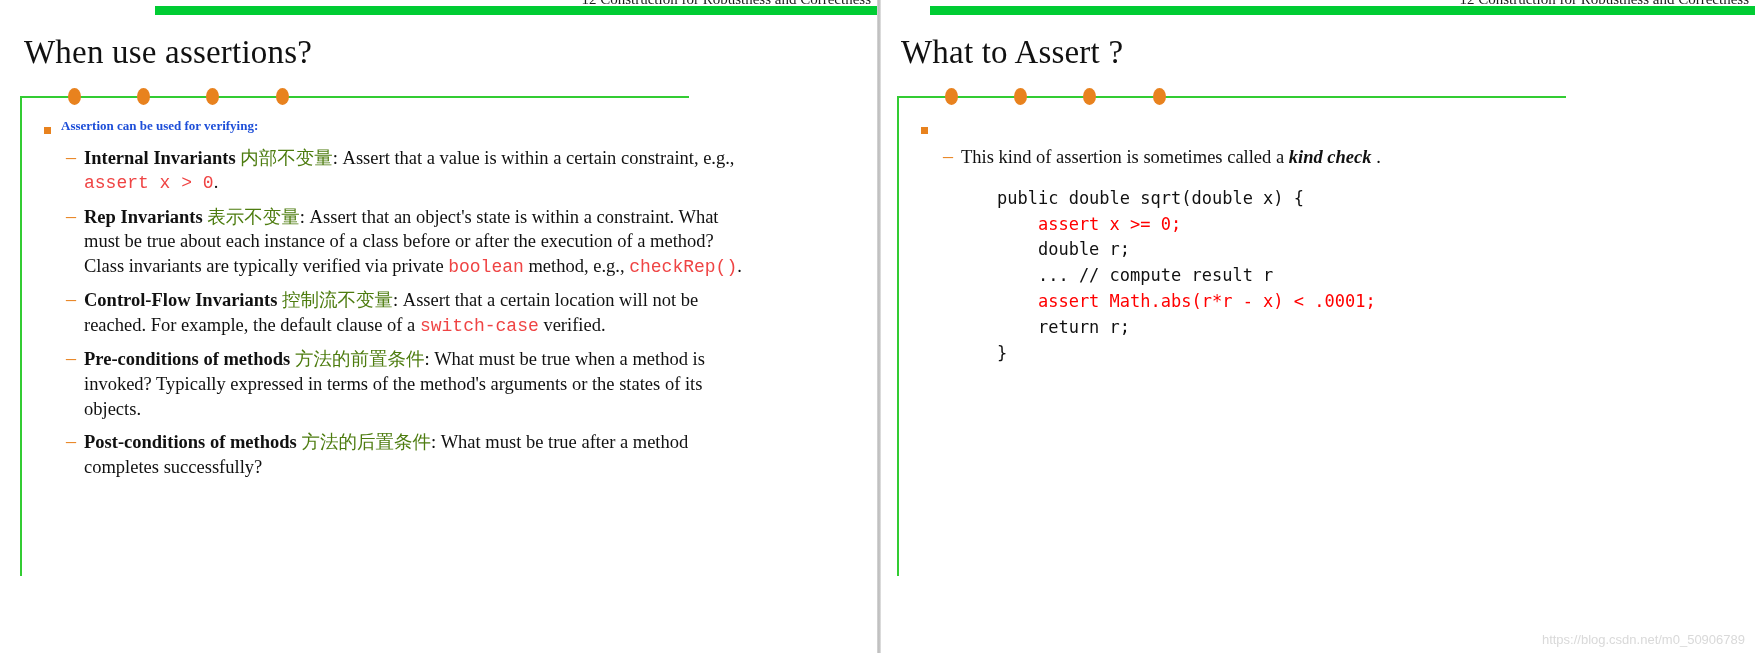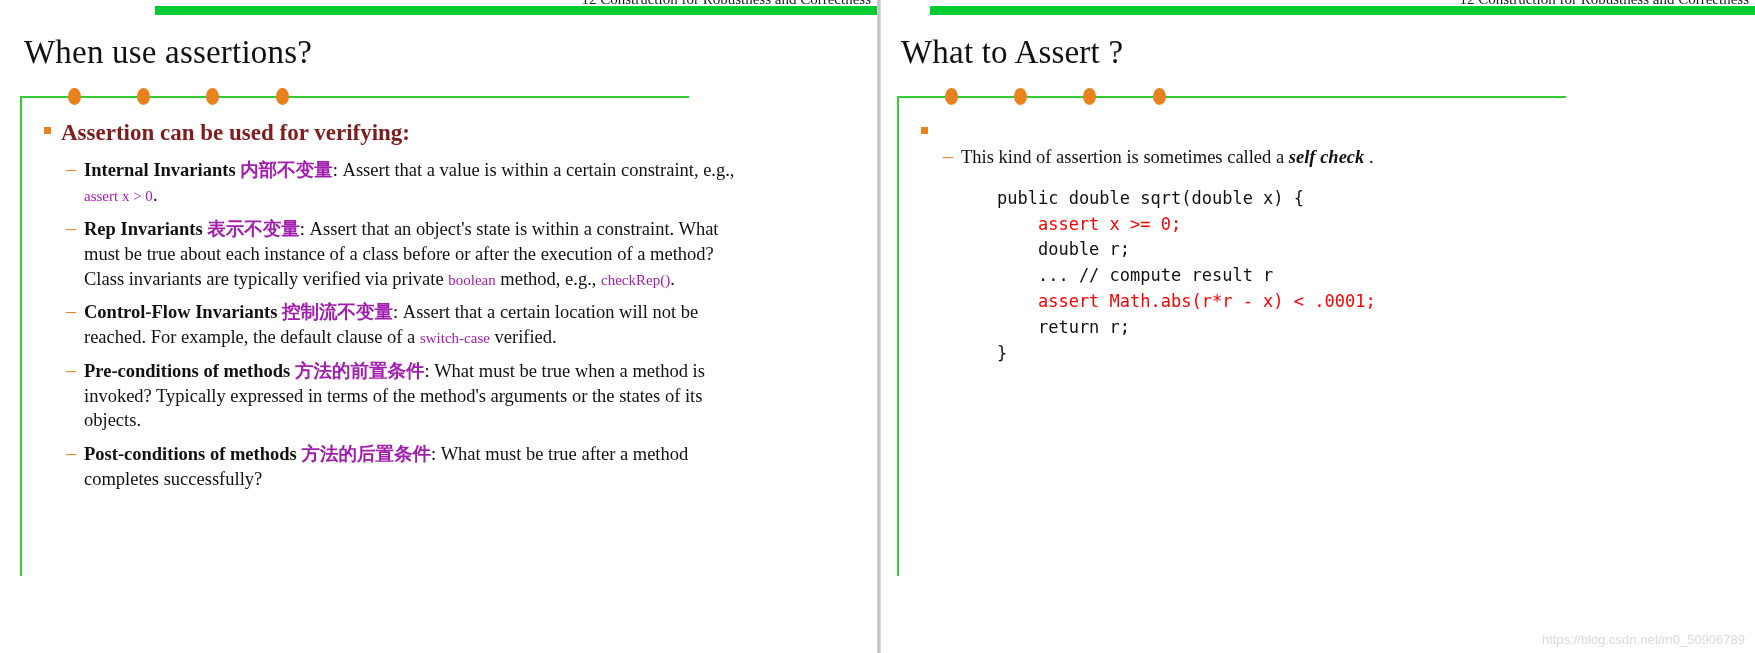--- a/index.html
+++ b/index.html
@@ -53,43 +53,43 @@
   }
   .dot{
     position:absolute;top:3px;width:13px;height:17px;border-radius:50%;
     background:#e8821e;
   }
 
   
   .body{position:absolute;}
   .lvl1{
     display:flex;align-items:flex-start;
-    font-size:23px;font-weight:bold;color:#7f1d1d;
+    font-size:13px;font-weight:bold;color:#1d4ed8;
     margin-bottom:11px;line-height:1.28;
   }
   .sq{
     flex:0 0 auto;width:7px;height:7px;background:#e8821e;
     margin-top:9px;margin-right:10px;
   }
   .lvl2{
     display:flex;align-items:flex-start;
     font-size:18.5px;color:#111;
     line-height:1.34;
     margin-bottom:9px;
   }
   .dash{
     flex:0 0 auto;color:#e8821e;font-size:20px;line-height:1.15;
     margin-right:8px;font-weight:500;
   }
   .lvl2 .txt{flex:1 1 auto;}
   b.term{font-weight:bold;}
-  .cn{color:#a21caf;font-weight:bold;}
+  .cn{color:#4d7c0f;font-weight:normal;}
   .code{
-    font-family:Liberation Serif, serif;
-    color:#a21caf;font-size:15px;
+    font-family:Liberation Mono, monospace;
+    color:#ef4444;font-size:18px;
   }
   .ital{font-style:italic;font-weight:bold;}
 
   pre.codeblock{
     margin:12px;
     font-family:"DejaVu Sans Mono", monospace;
     font-size:17px;line-height:1.52;color:#111;
     white-space:pre;
   }
   pre.codeblock .r{color:#ff0000;}
@@ -177,21 +177,21 @@
 
     <div class="body" style="left:44px;top:118px;width:790px;">
 
       <div class="lvl1">
         <span class="sq"></span>
       </div>
 
 
       <div class="lvl2" style="margin-left:22px;">
         <span class="dash">–</span>
-        <span class="txt"><span>This kind of assertion is sometimes called a </span><span class="ital">self check</span><span> .</span></span>
+        <span class="txt"><span>This kind of assertion is sometimes called a </span><span class="ital">kind check</span><span> .</span></span>
       </div>
 
       <pre class="codeblock" style="margin-top:16px;margin-left:76px;"><span>public double sqrt(double x) {</span>
 <span class="r">    assert x &gt;= 0;</span>
 <span>    double r;</span>
 <span>    ... // compute result r</span>
 <span class="r">    assert Math.abs(r*r - x) &lt; .0001;</span>
 <span>    return r;</span>
 <span>}</span></pre>
 

